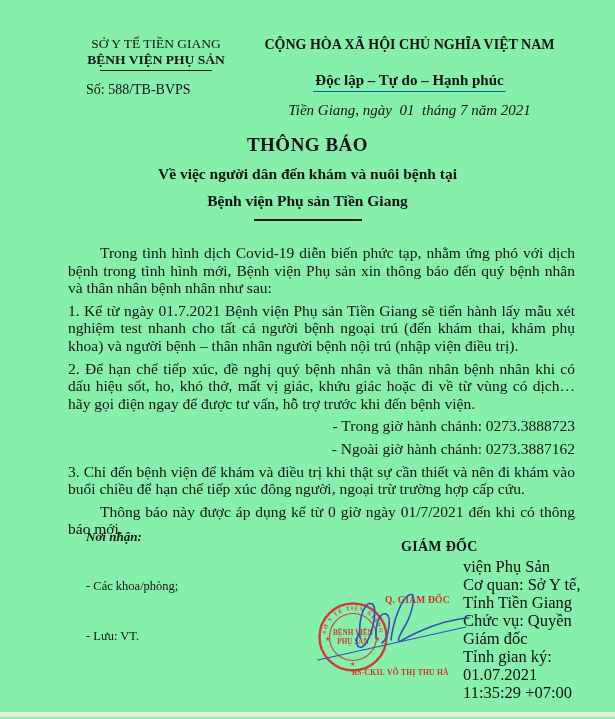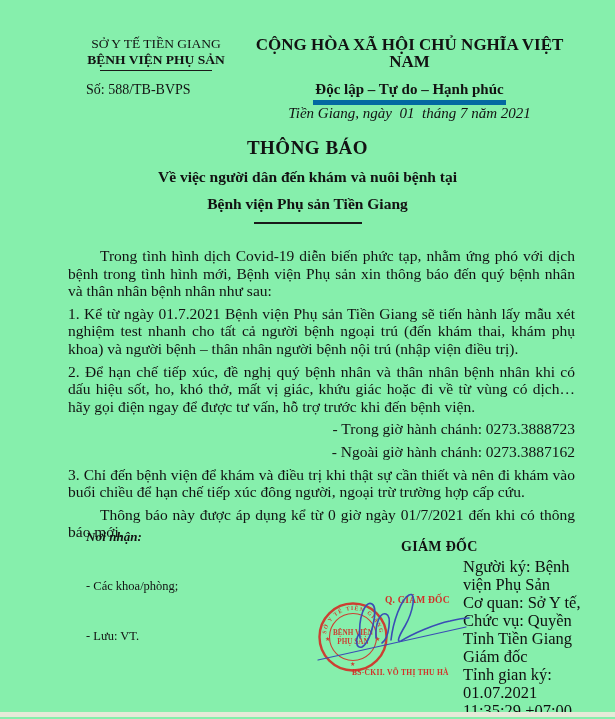--- a/index.html
+++ b/index.html
@@ -12,24 +12,24 @@
     color:#121212;
   }
   
   .hdr { display:flex; padding:36px 38px 0 70px; }
   .hdr-left { width:172px; text-align:center; }
   .org-parent { font-size:13.5px; line-height:16px; }
   .org-name   { font-size:13.5px; font-weight:bold; line-height:16px; }
   .org-bar    { width:112px; height:1px; background:#1a1a1a; margin:2px auto 0; }
   .doc-number { font-size:14px; margin-top:11px; text-align:left; padding-left:16px; }
   .hdr-right { flex:1; text-align:center; }
-  .national { font-size:17px; font-weight:bold; line-height:17px; }
+  .national { font-size:14px; font-weight:bold; line-height:17px; }
   .motto { display:inline-block; font-size:15px; font-weight:bold; line-height:17px;
-           margin-top:11px; padding:0 2px 2px; border-bottom:5px solid #0369a1; }
-  .dateline { font-size:15px; font-style:italic; white-space:pre-wrap; }
+           margin-top:19px; padding:0 2px 2px; border-bottom:1px solid #0369a1; }
+  .dateline { font-size:15px; font-style:italic; margin-top:10px; white-space:pre-wrap; }
   
   .title-block { text-align:center; margin-top:15px; }
   .doc-title { font-size:19px; font-weight:bold; letter-spacing:0.5px; }
   .doc-sub { font-size:15.5px; font-weight:bold; margin-top:9px; }
   .title-sep { width:108px; height:2px; background:#1a1a1a; margin:9px auto 0; }
   
   .body-text { margin:23px 40px 0 68px; font-size:15.5px; line-height:17.6px; text-align:justify; }
   .body-text p { margin:0 0 5px 0; }
   .indent { text-indent:32px; }
   .phone { margin-left:32px !important; text-align:right; }
@@ -86,25 +86,24 @@
 
     <div class="recipients">
       <div class="recipients-label">Nơi nhận:</div>
       <div class="recipient-item">- Các khoa/phòng;</div>
       <div class="recipient-item">- Lưu: VT.</div>
     </div>
 
     <div class="director-title">GIÁM ĐỐC</div>
 
     <div class="digi-sig">
-      <div>Người ký: Bệnh</div>
       <div>viện Phụ Sản</div>
       <div>Cơ quan: Sở Y tế,</div>
+      <div>Tỉnh Tiền Giang</div>
       <div>Chức vụ: Quyền</div>
-      <div>Tỉnh Tiền Giang</div>
       <div>Giám đốc</div>
       <div>Tỉnh gian ký:</div>
       <div>01.07.2021</div>
       <div>11:35:29 +07:00</div>
     </div>
 
     <div class="acting-title">Q. GIÁM ĐỐC</div>
 
     <div class="stamp-wrap">
       <svg width="72" height="72" viewBox="0 0 72 72">

